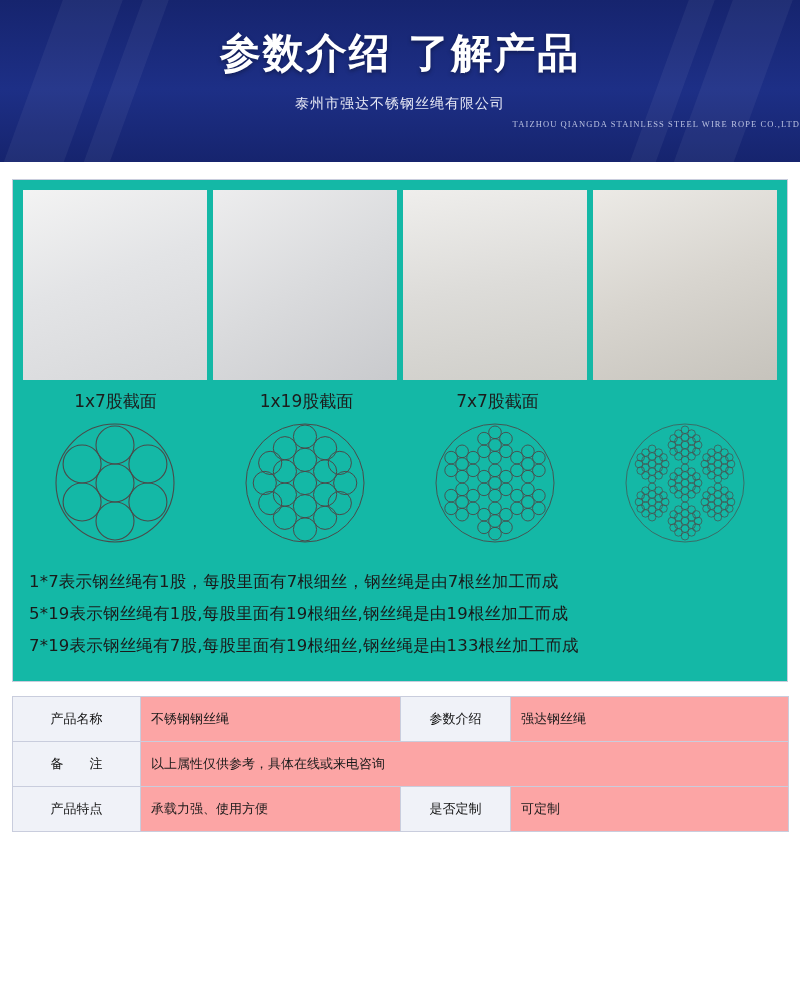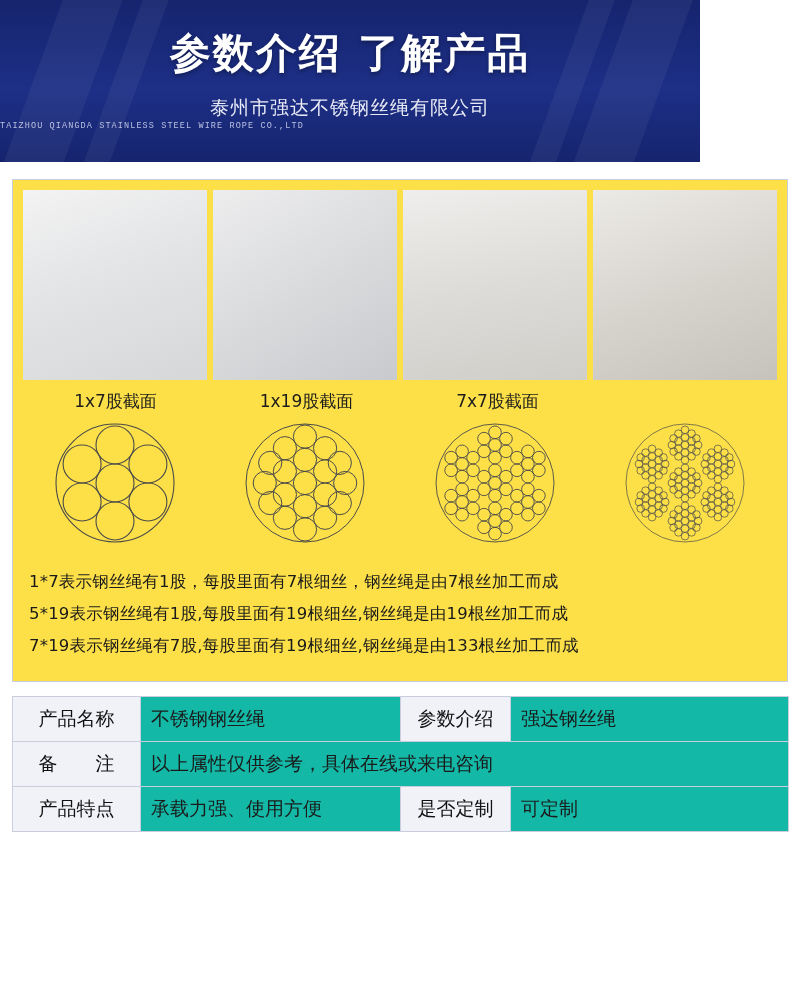--- a/index.html
+++ b/index.html
@@ -10,21 +10,21 @@
     width: 800px;
     height: 1005px;
     font-family: "Liberation Sans", sans-serif;
     background: #ffffff;
     overflow: hidden;
   }
 
   
   .banner {
     position: relative;
-    width: 700px;
+    width: 800px;
     height: 162px;
     background: #1b2a7a;
     background: linear-gradient(180deg, #16246e 0%, #1d2f86 55%, #16246e 100%);
     overflow: hidden;
   }
   .banner .diag {
     position: absolute;
     top: -40px;
     width: 60px;
     height: 260px;
@@ -44,42 +44,43 @@
     font-weight: bold;
     letter-spacing: 2px;
     padding-top: 26px;
     font-family: "DejaVu Sans", sans-serif;
     text-shadow: 0 2px 4px rgba(0,0,0,.35);
   }
   .banner-sub {
     position: relative;
     text-align: center;
     color: #e8eaf6;
-    font-size: 19px;
+    font-size: 14px;
     margin-top: 14px;
     letter-spacing: 1px;
     font-family: "DejaVu Sans", sans-serif;
   }
   .banner-sub-en {
     position: relative;
-    text-align: left;
+    text-align: right;
     color: #b9c0e0;
     font-size: 8.5px;
+    margin-top: 6px;
     letter-spacing: 1.1px;
-    font-family: Liberation Mono, monospace;
+    font-family: Liberation Serif, serif;
   }
 
   
   .panel {
     position: relative;
     margin: 17px 12px 0 12px;
     width: 776px;
     box-sizing: border-box;
     border: 1px solid #c9cddd;
-    background: #fde047;
+    background: #14b8a6;
     padding: 10px 10px 14px 10px;
   }
 
   .photos {
     display: flex;
     gap: 6px;
   }
   .photo {
     width: 185px;
     height: 190px;
@@ -128,32 +129,32 @@
   
   .spec {
     margin: 14px 12px 0 12px;
     width: 776px;
     border-collapse: collapse;
     table-layout: fixed;
   }
   .spec td {
     border: 1px solid #c9cddd;
     height: 42px;
-    font-size: 19px;
+    font-size: 13px;
     font-family: Liberation Serif, serif;
     color: #1a1a1a;
   }
   .spec td.k {
     background: #f0f2f8;
     text-align: center;
     color: #111;
   }
   .spec td.v {
     padding-left: 10px;
-    background: #14b8a6;
+    background: #fca5a5;
   }
 
   
   .ph-bg {
     position: absolute;
     inset: 0;
   }
   .p1 .ph-bg { background: linear-gradient(160deg,#f3f3f3 0%,#e3e4e6 45%,#d6d7d9 100%); }
   .p2 .ph-bg { background: linear-gradient(150deg,#ededee 0%,#dadbdd 50%,#c9cacd 100%); }
   .p3 .ph-bg { background: linear-gradient(170deg,#efeeec 0%,#dddcd9 50%,#cfcec9 100%); }

